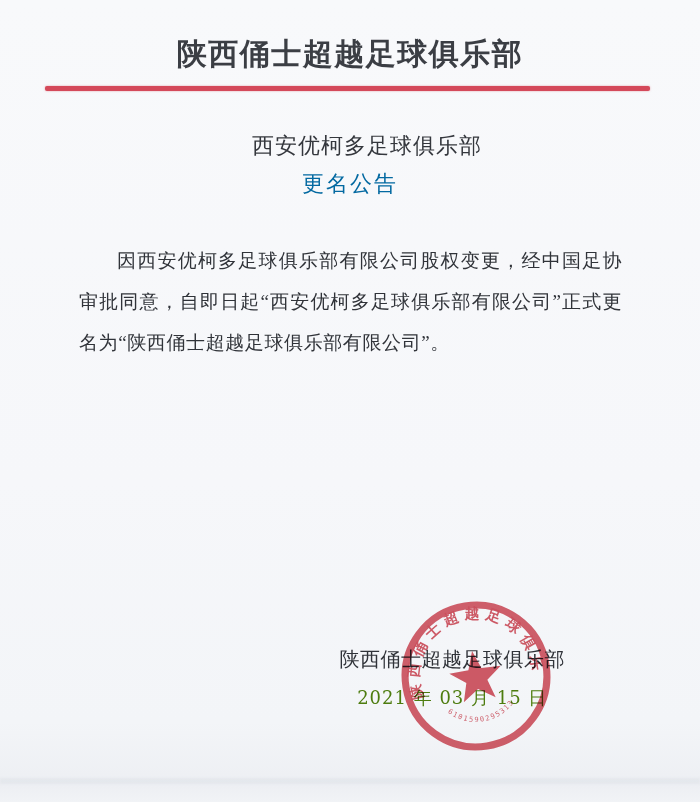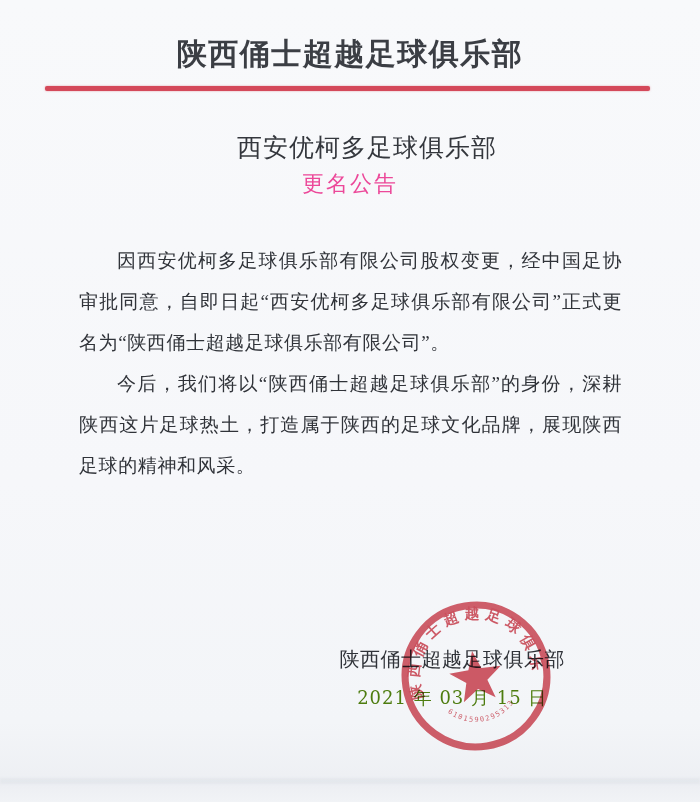--- a/index.html
+++ b/index.html
@@ -23,31 +23,31 @@
   }
   .divider {
     position: absolute; top: 86px; left: 45px; width: 605px; height: 5px;
     background: #d4495a;
     border-radius: 2px;
     box-shadow: 0 0 2px rgba(212, 73, 90, 0.55);
   }
   .doc-title {
     position: absolute; top: 131px; left: 0; width: 700px;
     text-align: center;
-    font-size: 25px;
+    font-size: 22px;
     letter-spacing: 1px;
     color: #34373d;
     padding-left: 34px;
   }
   .doc-subtitle {
     position: absolute; top: 169px; left: 0; width: 700px;
     text-align: center;
     font-size: 22px;
     letter-spacing: 2px;
-    color: #ec4899;
+    color: #0369a1;
   }
   .body-text {
     position: absolute; top: 240px; left: 79px; width: 543px;
   }
   .body-text p {
     font-size: 19px;
     line-height: 41px;
     text-indent: 2em;
     text-align: justify;
     letter-spacing: 0.6px;
@@ -91,21 +91,20 @@
 <div class="letterhead">陕西俑士超越足球俱乐部</div>
 
 <div class="divider"></div>
 
 <div class="doc-title">西安优柯多足球俱乐部</div>
 
 <div class="doc-subtitle">更名公告</div>
 
 <div class="body-text">
   <p>因西安优柯多足球俱乐部有限公司股权变更，经中国足协审批同意，自即日起“西安优柯多足球俱乐部有限公司”正式更名为“陕西俑士超越足球俱乐部有限公司”。</p>
-  <p>今后，我们将以“陕西俑士超越足球俱乐部”的身份，深耕陕西这片足球热土，打造属于陕西的足球文化品牌，展现陕西足球的精神和风采。</p>
 </div>
 
 <div class="sig-block">
   <div class="sig-name">陕西俑士超越足球俱乐部</div>
   <div class="sig-date">2021 年 03 月 15 日</div>
 </div>
 
 <div class="seal">
   <svg viewBox="0 0 160 160" xmlns="http://www.w3.org/2000/svg">
     <defs>

